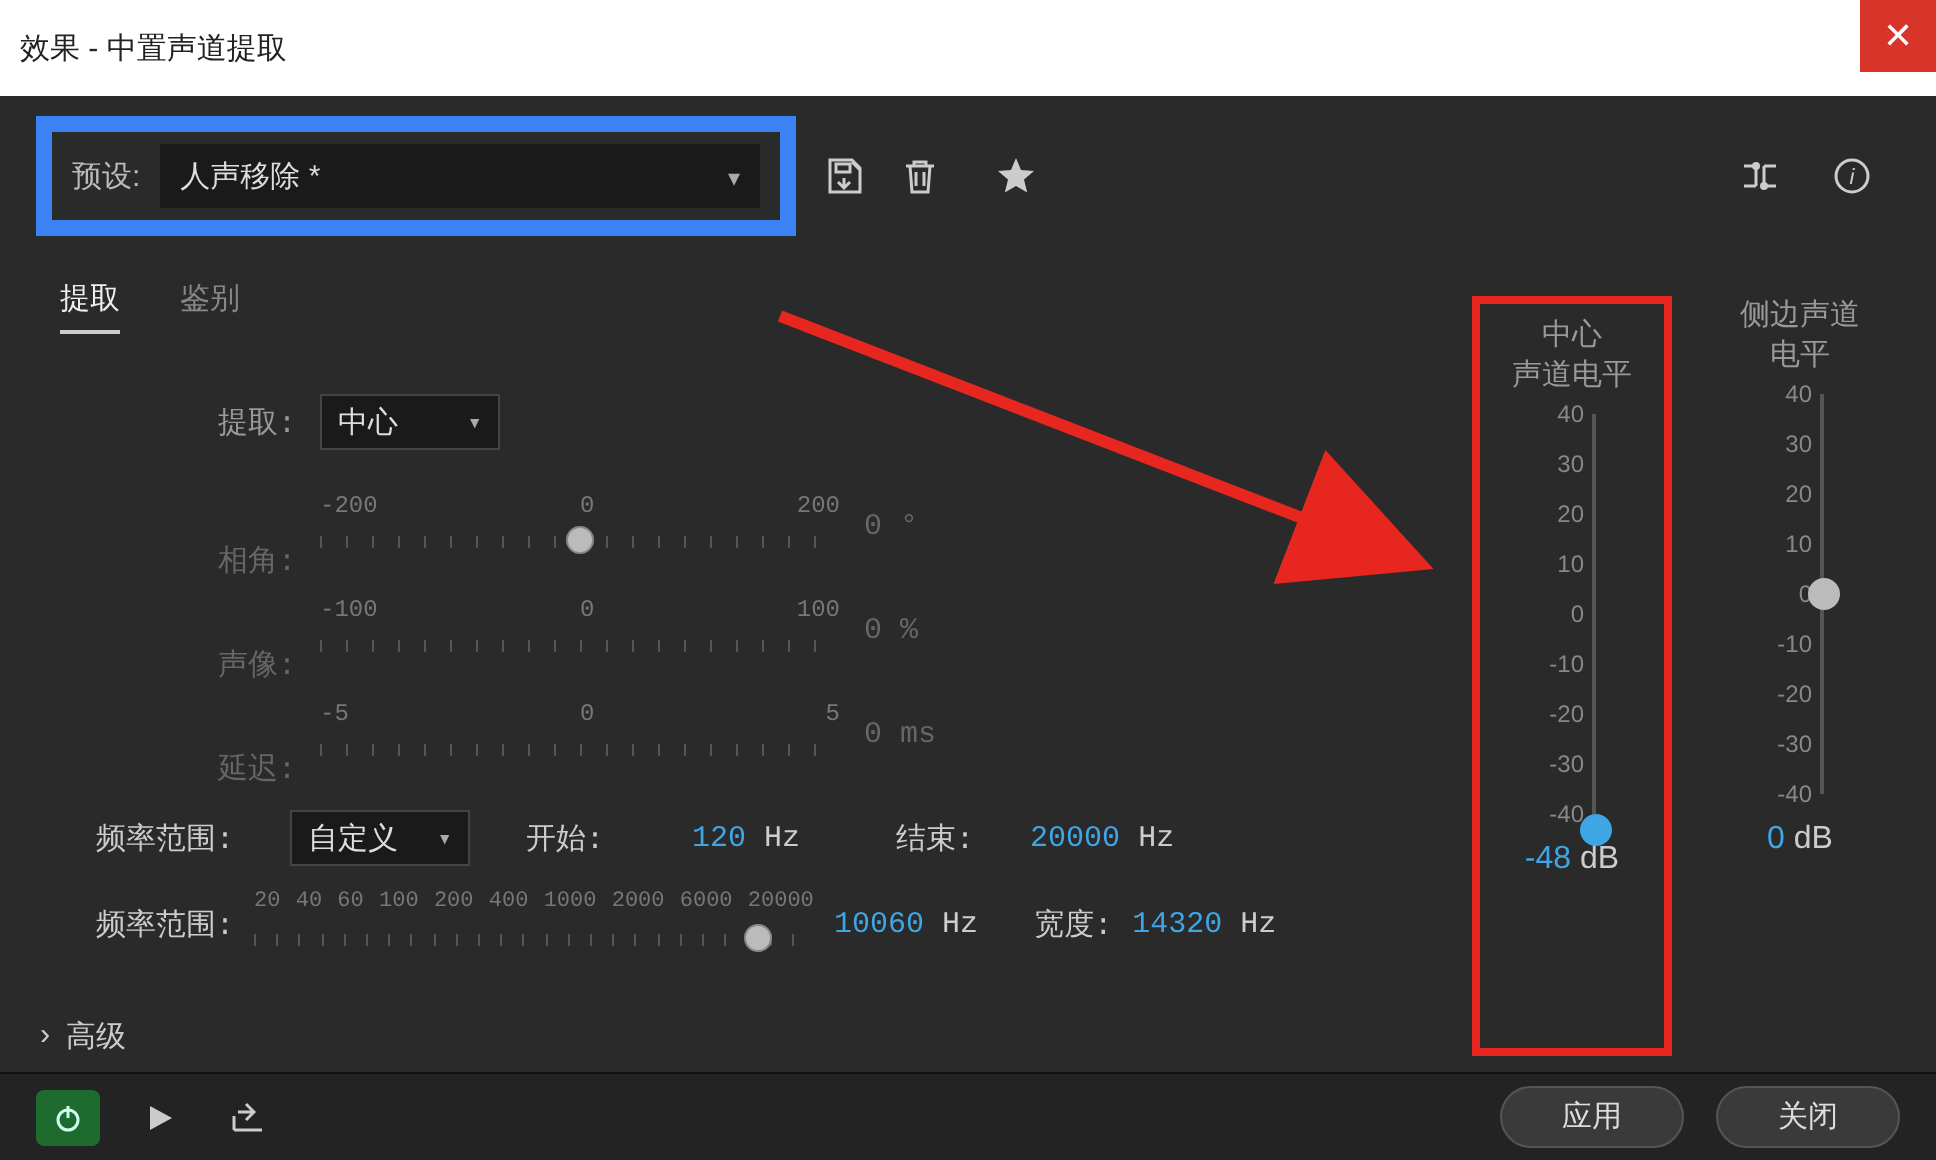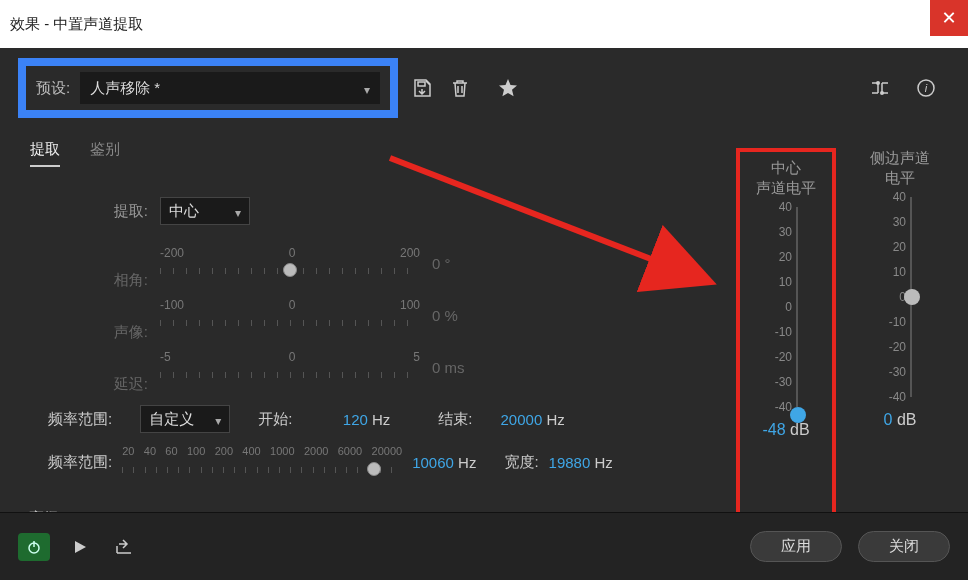--- a/index.html
+++ b/index.html
@@ -84,20 +84,21 @@
     gap: 18px;
     color: #ccc;
   }
   .main-area {
     display: flex;
     margin-top: 20px;
   }
   .left-panel {
     flex: 1;
     padding-right: 20px;
+    font-family: Liberation Mono, monospace;
   }
   .tabs {
     display: flex;
     gap: 30px;
     margin-left: 12px;
     margin-bottom: 24px;
   }
   .tab { color: #888; padding-bottom: 6px; }
   .tab.active { color: #eee; border-bottom: 2px solid #ccc; }
   .controls { padding-left: 60px; }
@@ -235,21 +236,21 @@
     border-radius: 50%;
     transform: translateY(-50%);
   }
   .vslider-val { margin-top: 14px; font-size: 16px; }
   .vslider-val .num.blue { color: #3fa6e6; }
   .bottom-bar {
     position: absolute;
     bottom: 0;
     left: 0;
     right: 0;
-    height: 68px;
+    height: 44px;
     background: #232323;
     display: flex;
     align-items: center;
     padding: 0 18px;
     gap: 16px;
     border-top: 1px solid #111;
   }
   .power-btn {
     width: 32px;
     height: 28px;
@@ -499,21 +500,21 @@
               <div class="tick"></div>
               <div class="tick"></div>
               <div class="tick"></div>
               <div class="tick"></div>
               <div class="tick"></div>
             </div>
           <div class="slider-knob" style="left:90%"></div>
         </div>
         <span><span class="blue">10060</span> <span class="unit">Hz</span></span>
         <span class="lbl" style="margin-left:18px">宽度:</span>
-        <span><span class="blue">19880</span> <span class="unit">Hz</span></span>
+        <span><span class="blue">14320</span> <span class="unit">Hz</span></span>
       </div>
 
       <div class="advanced">
         <span>›</span>
         <span>高级</span>
       </div>
     </div>
 
     <div class="sliders-right">
       <div class="vslider-box hl">

